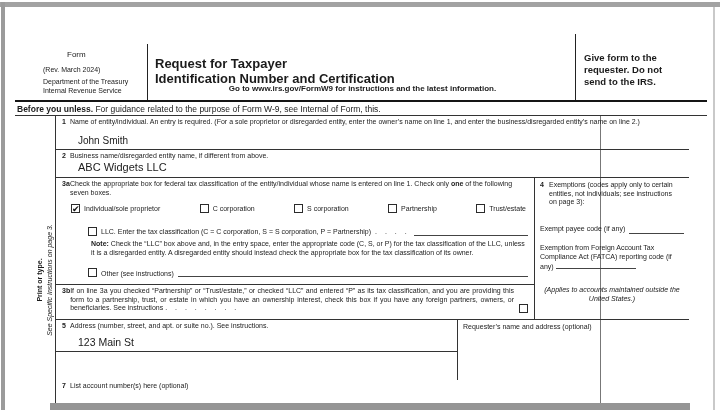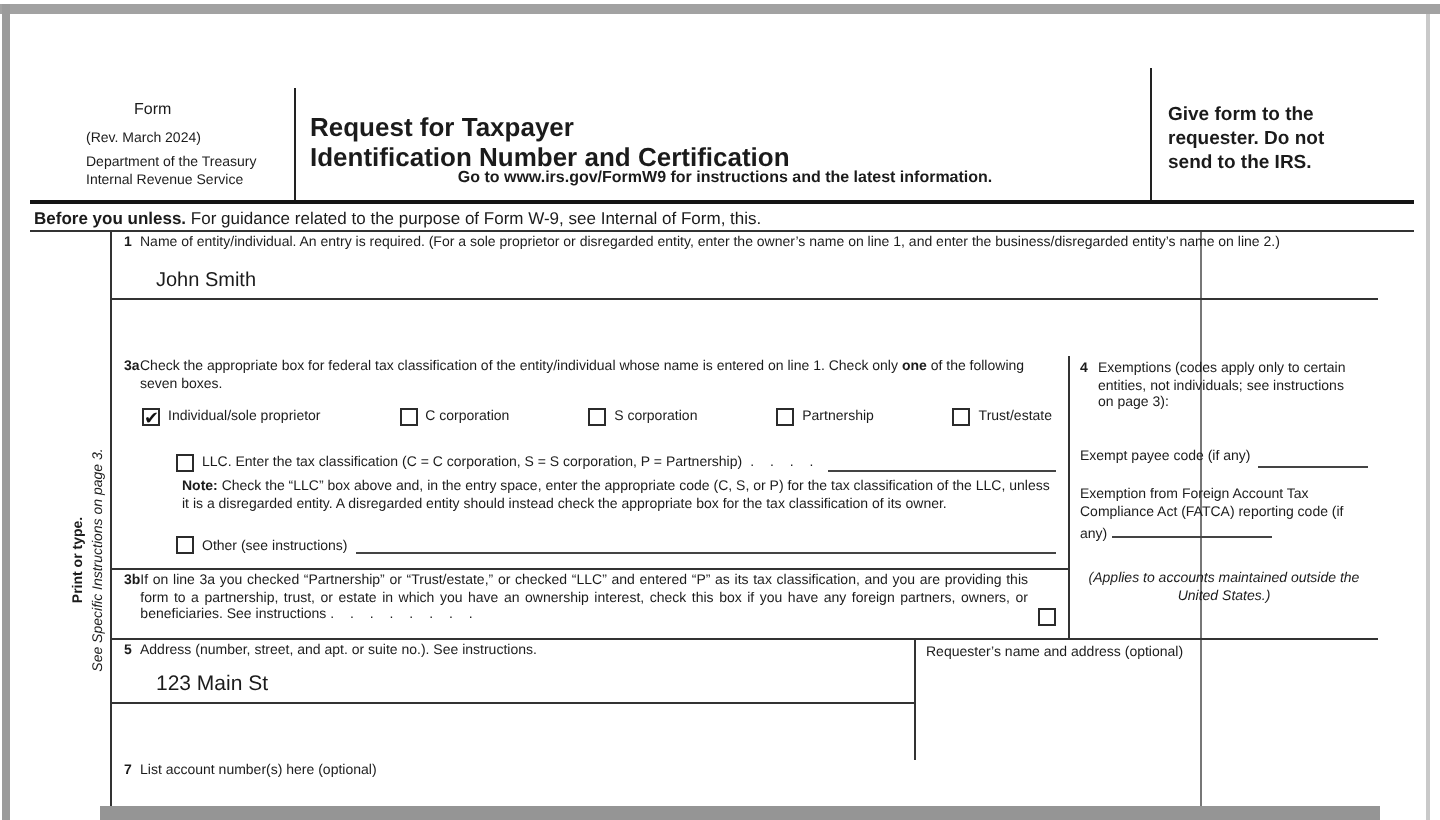--- a/index.html
+++ b/index.html
@@ -132,20 +132,27 @@
   <div class="table">
 
     <div class="row r1">
       <div class="lblrow">
           <span class="num">1</span>
           <span class="lbl">Name of entity/individual. An entry is required. (For a sole proprietor or disregarded entity, enter the owner’s name on line 1, and enter the business/disregarded entity’s name on line 2.)</span>
         </div>
       <div class="val v1">John Smith</div>
     </div>
 
+    <div class="row r2">
+      <div class="lblrow">
+          <span class="num">2</span>
+          <span class="lbl">Business name/disregarded entity name, if different from above.</span>
+        </div>
+      <div class="val v2">ABC Widgets LLC</div>
+    </div>
 
     <div class="row r3">
       <div class="col3">
         <div class="p3a">
             <span class="num">3a</span>
             <span class="lbl"><span>Check the appropriate box for federal tax classification of the entity/individual whose name is entered on line 1. Check only </span><span class="b">one</span><span> of the following seven boxes.</span></span>
           </div>
 
         <div class="cbrow">
           <span class="cbitem">

